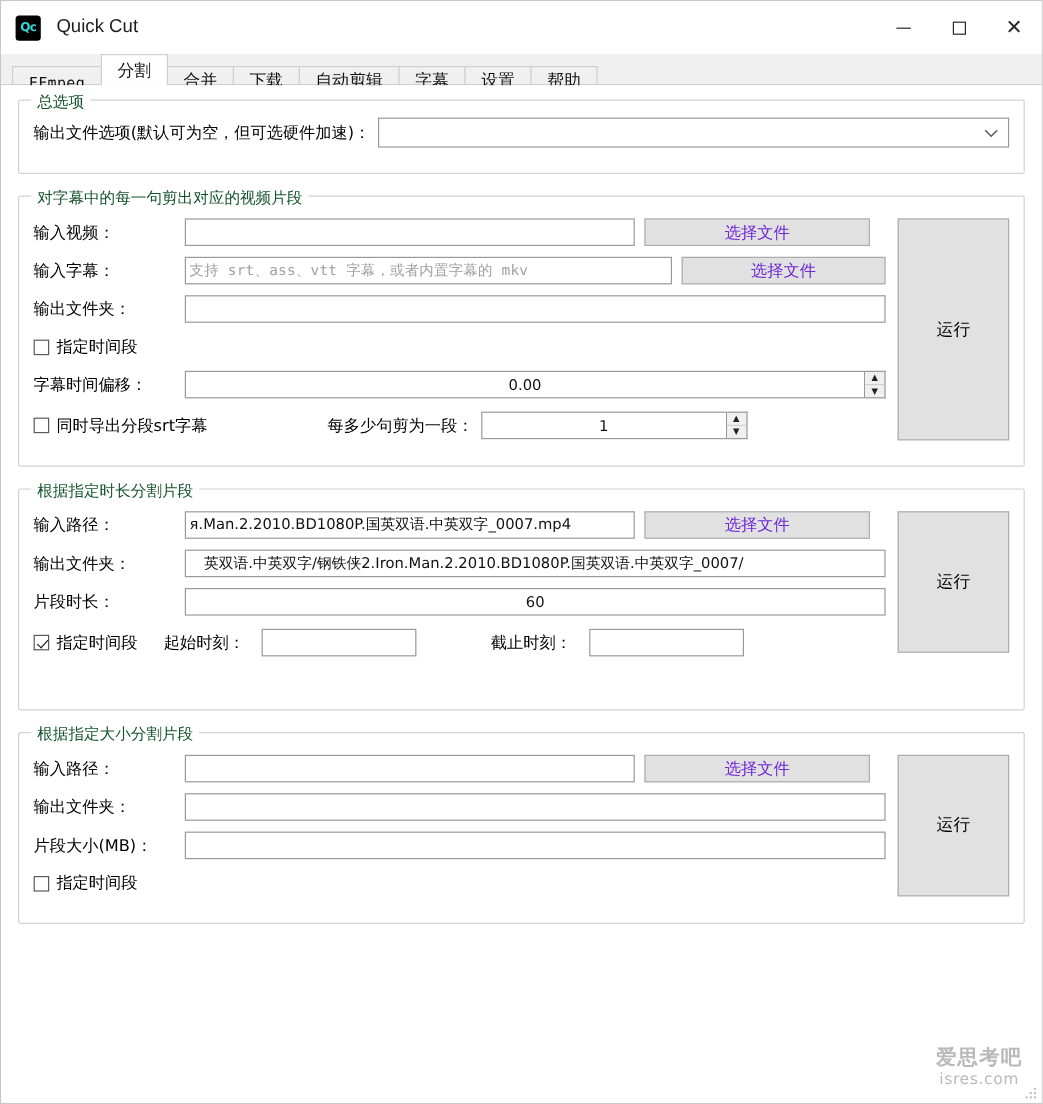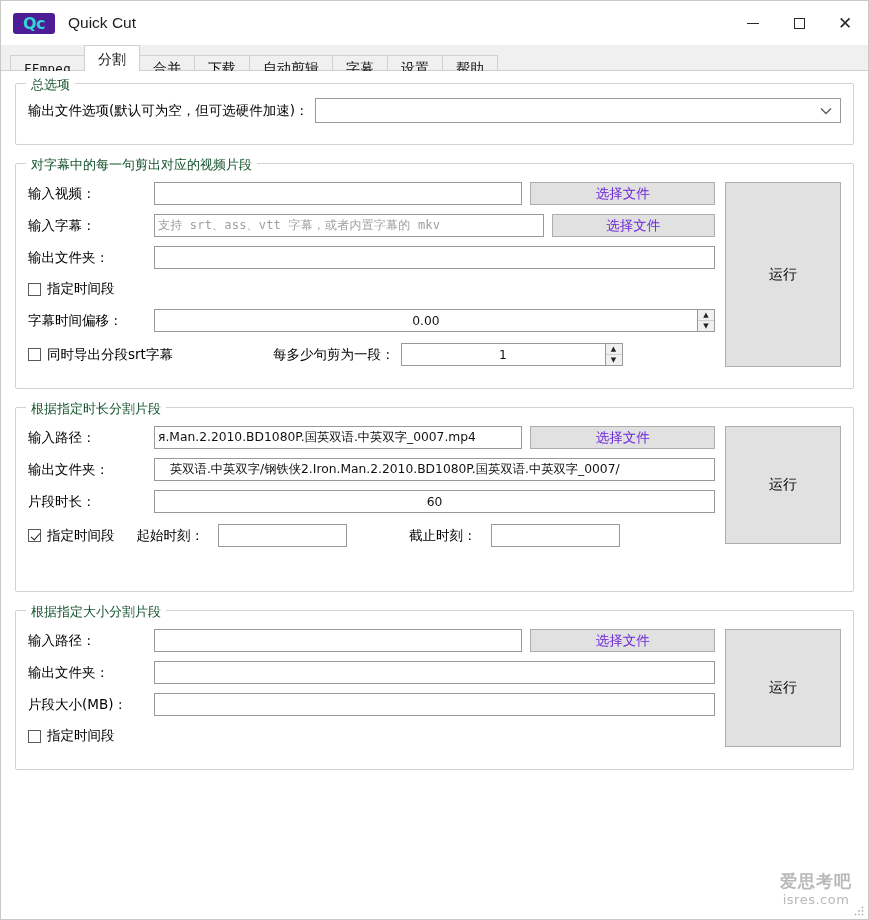--- a/index.html
+++ b/index.html
@@ -32,26 +32,26 @@
   #title-bar {
     height: 44px;
     min-height: 44px;
     background: #ffffff;
     display: flex;
     align-items: center;
     padding-left: 12px;
     box-sizing: border-box;
   }
   #app-icon {
-    width: 42px;
+    width: 21px;
     height: 21px;
     border-radius: 3px;
-    background: #4c1d95;
+    background: #000000;
     color: #34d4d4;
-    font-size: 16px;
+    font-size: 10px;
     font-weight: bold;
     display: flex;
     align-items: center;
     justify-content: center;
     letter-spacing: -0.5px;
     font-family: "DejaVu Sans", sans-serif;
   }
   #app-title {
     margin-left: 13px;
     font-size: 15.5px;
@@ -234,21 +234,21 @@
   .run-btn {
     border: 1px solid #adadad;
     background: #e1e1e1;
     display: flex;
     align-items: center;
     justify-content: center;
     font-size: 14px;
     color: #000;
     box-sizing: border-box;
     font-family: "DejaVu Sans", sans-serif;
-    width: 116px;
+    width: 93px;
   }
 
   
   .checkrow {
     display: flex;
     align-items: center;
   }
   .cbox {
     width: 13px;
     height: 13px;

